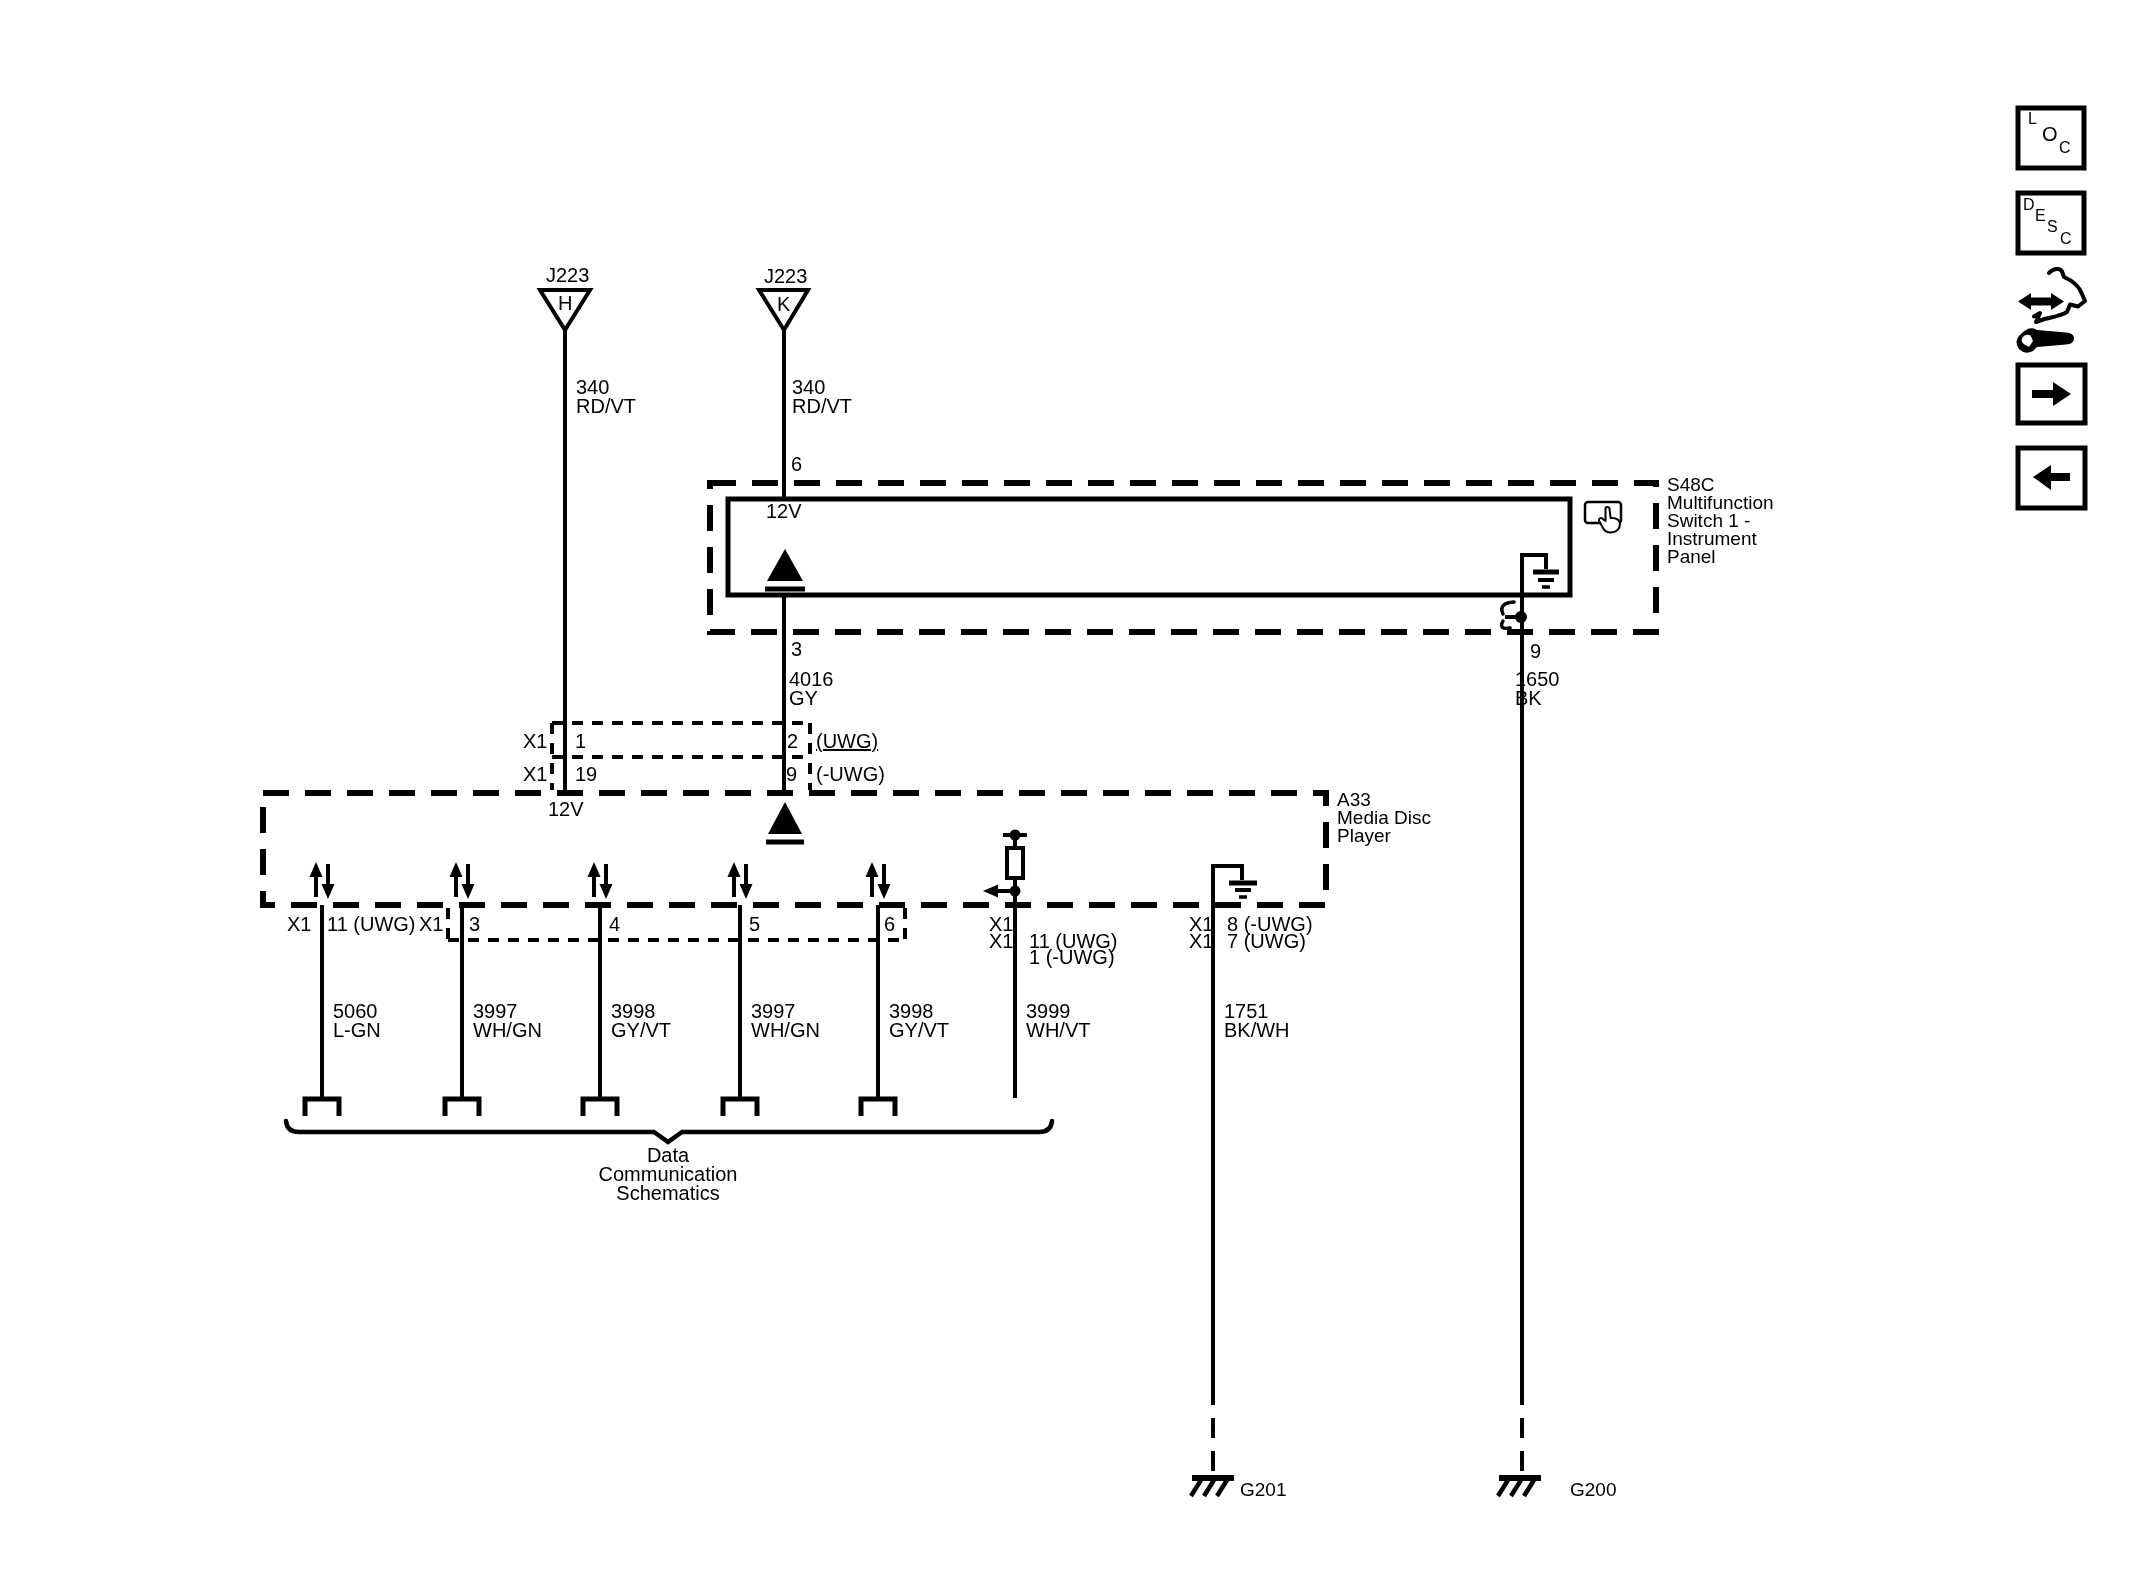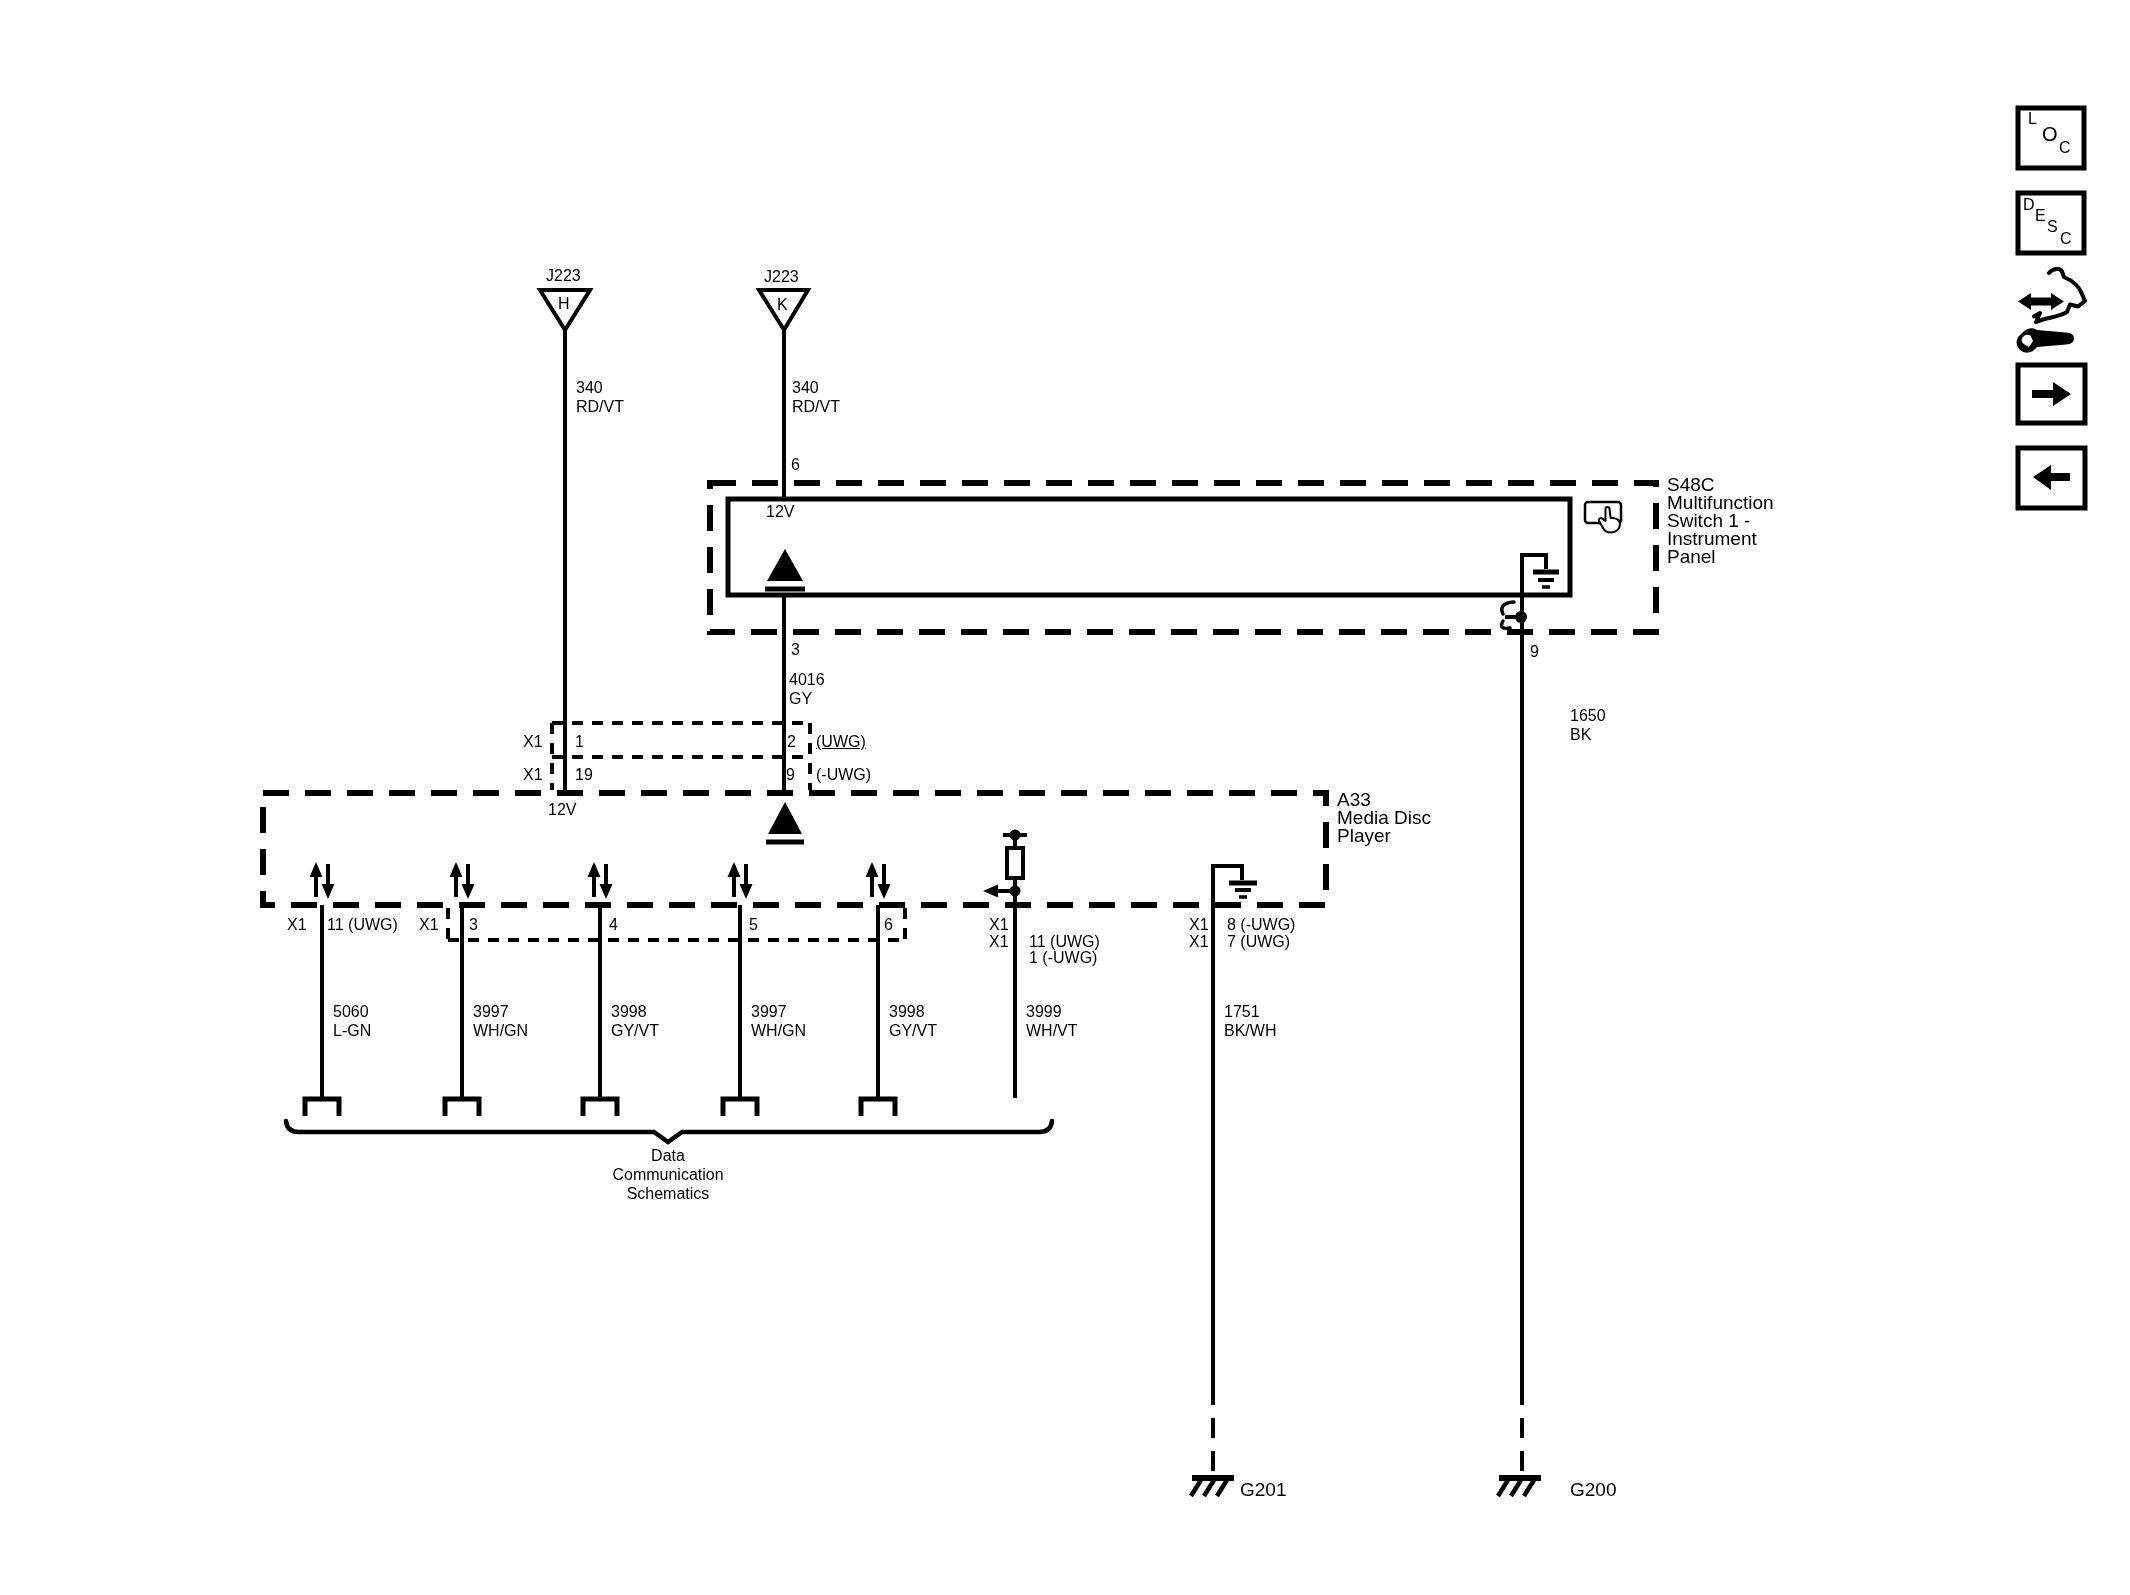--- a/index.html
+++ b/index.html
@@ -1,19 +1,19 @@
 <!DOCTYPE html>
 <html><head>
 <meta charset="utf-8">
 <style>
   html,body{margin:0;padding:0;background:#fff;}
   .stage{position:relative;width:2130px;height:1595px;background:#ffffff;
          font-family:"Liberation Sans", sans-serif;color:#000;overflow:hidden;}
   .stage svg{position:absolute;left:0;top:0;}
-  .lbl{position:absolute;font-size:16px;line-height:19px;white-space:pre-line;}
+  .lbl{position:absolute;font-size:20px;line-height:19px;white-space:pre-line;}
   .lbl.s{font-size:19px;line-height:18px;}
   .lbl.c{text-align:center;}
   .glyph{position:absolute;font-weight:400;}
 </style>
 </head>
 <body>
 
 <div class="stage">
 
   <svg width="2130" height="1595" viewBox="0 0 2130 1595">
@@ -186,21 +186,21 @@
 RD/VT</div>
   <div class="lbl" style="left:792px;top:378px;">340
 RD/VT</div>
 
   <div class="lbl" style="left:791px;top:455px;">6</div>
   <div class="lbl" style="left:766px;top:502px;">12V</div>
   <div class="lbl" style="left:791px;top:640px;">3</div>
   <div class="lbl" style="left:789px;top:670px;">4016
 GY</div>
   <div class="lbl" style="left:1530px;top:642px;">9</div>
-  <div class="lbl" style="left:1570px;top:670px;margin-top:36px;">1650
+  <div class="lbl" style="left:1515px;top:670px;">1650
 BK</div>
   <div class="lbl s" style="left:1667px;top:476px;">S48C
 Multifunction
 Switch 1 -
 Instrument
 Panel</div>
 
   <div class="lbl" style="left:523px;top:732px;">X1</div>
   <div class="lbl" style="left:575px;top:732px;">1</div>
   <div class="lbl" style="left:787px;top:732px;">2</div>

